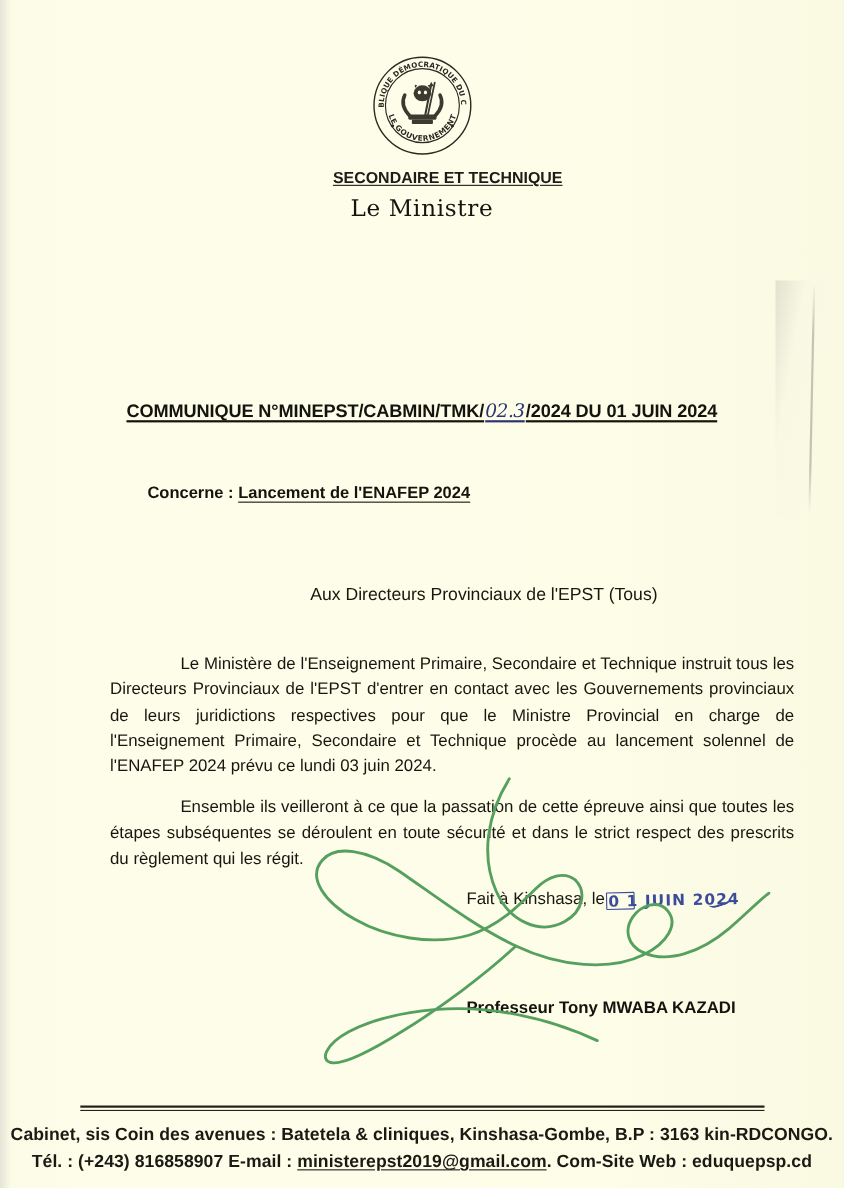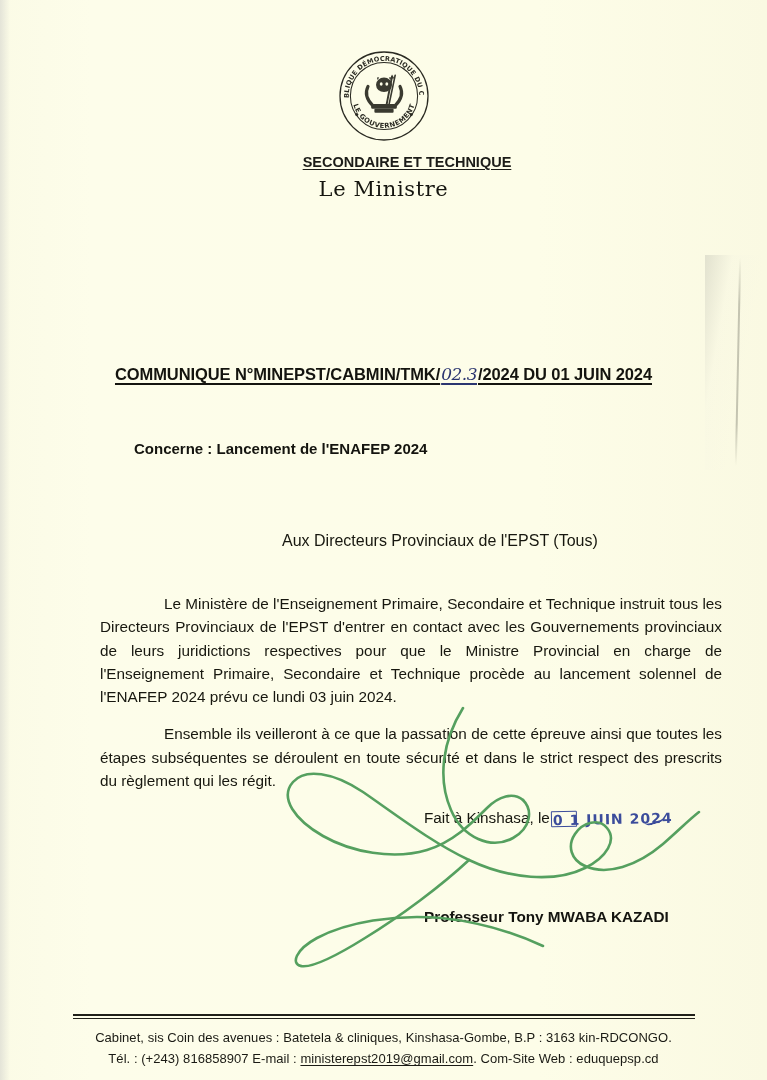--- a/index.html
+++ b/index.html
@@ -131,20 +131,21 @@
   
   .concerne {
     position: absolute;
     top: 440px;
     left: 134px;
     font-size: 15px;
     font-weight: bold;
     color: #14140f;
   }
   .concerne .subject {
+    text-decoration: underline;
     text-underline-offset: 3px;
     text-decoration-thickness: 1.4px;
   }
 
   
   .addressee {
     position: absolute;
     top: 532px;
     left: 282px;
     font-size: 16px;
@@ -238,22 +239,22 @@
     text-align: center;
   }
   .footer-rule {
     width: 622px;
     margin: 0 auto 9px auto;
     border-top: 2.5px solid #20201a;
     border-bottom: 1.2px solid #20201a;
     height: 2px;
   }
   .footer-line {
-    font-size: 13px;
-    font-weight: normal;
+    font-size: 16px;
+    font-weight: bold;
     color: #1a1a14;
     line-height: 1.6;
     letter-spacing: 0.05px;
   }
   .footer-link {
     text-decoration: underline;
     text-underline-offset: 2px;
   }
 </style>
 </head>

